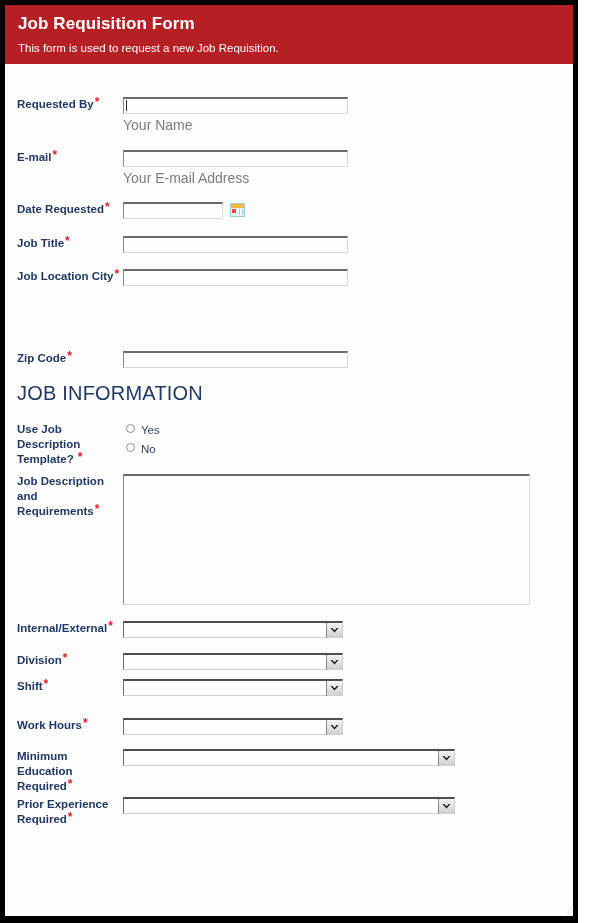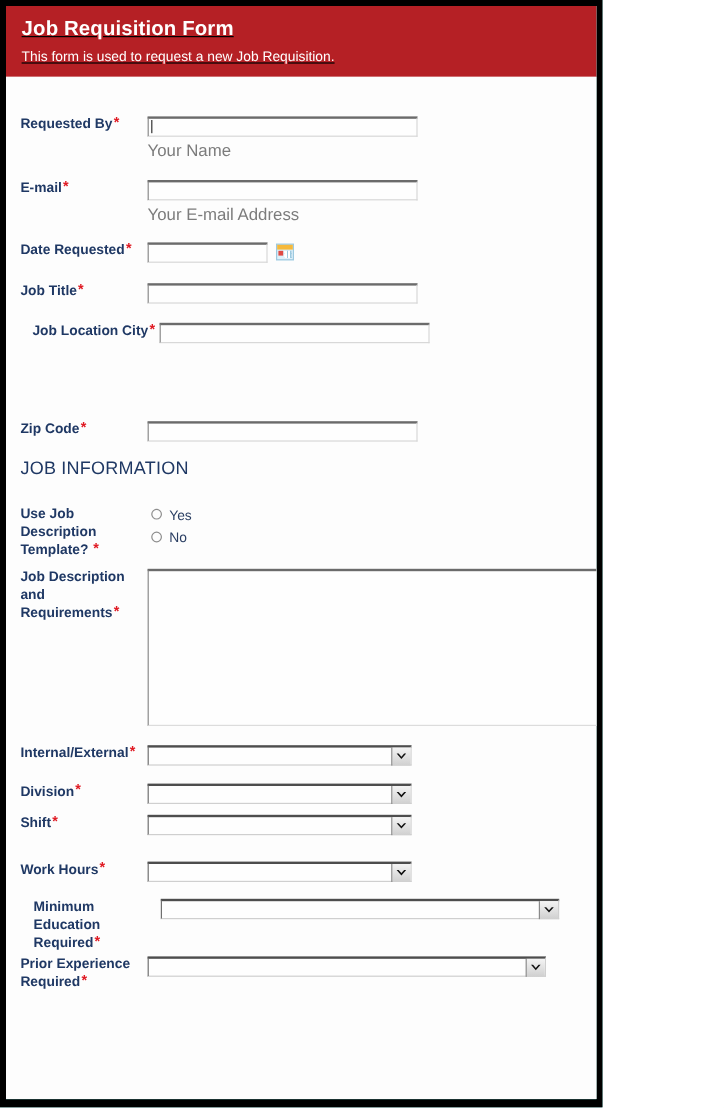--- a/index.html
+++ b/index.html
@@ -5,30 +5,29 @@
   html, body {
     margin: 0;
     padding: 0;
     background: #ffffff;
   }
   body {
     font-family: "Liberation Sans", sans-serif;
   }
   #page {
     position: relative;
-    width: 502px;
+    width: 578px;
     height: 923px;
     box-sizing: border-box;
     border-top: 5px solid #000000;
     border-left: 5px solid #000000;
     border-right: 5px solid #000000;
     border-bottom: 7px solid #000000;
-    background: #0f766e;
+    background: #be185d;
     overflow: hidden;
-    text-decoration: underline;
   }
   .frame-inner {
     position: relative;
     width: 593px;
     height: 911px;
     background: #fdfdfd;
   }
   
   .form-header {
     background: #b52025;
@@ -147,21 +146,21 @@
     resize: none;
     outline: none;
     font-family: "Liberation Sans", sans-serif;
     font-size: 11px;
   }
   
   .section-head {
     position: absolute;
     left: 12px;
     color: #1f3864;
-    font-size: 15px;
+    font-size: 20px;
     font-weight: normal;
     letter-spacing: 0.2px;
   }
   
   .radio-line {
     display: flex;
     align-items: flex-start;
     height: 14px;
     margin-bottom: 5px;
   }
@@ -278,21 +277,21 @@
         </div>
       </div>
 
       <div class="field-row" style="top:172px; left:0;">
         <div class="lbl"><span>Job Title</span><span class="req">*</span></div>
         <div class="ctl">
           <input class="txt" style="width: 225px;" type="text" value="">
         </div>
       </div>
 
-      <div class="field-row" style="top:205px; left:0;padding-left:10px;">
+      <div class="field-row" style="top:205px; left:0;">
         <div class="lbl"><span>Job Location City</span><span class="req">*</span></div>
         <div class="ctl">
           <input class="txt" style="width: 225px;" type="text" value="">
         </div>
       </div>
 
 
       <div class="field-row" style="top:287px; left:0;">
         <div class="lbl"><span>Zip Code</span><span class="req">*</span></div>
         <div class="ctl">
@@ -378,21 +377,21 @@
             <span></span>
             <span class="sel-btn">
               <svg width="9" height="7" viewBox="0 0 9 7">
                   <path d="M0.5 1 L4.5 5.5 L8.5 1 L6.8 1 L4.5 3.6 L2.2 1 Z" fill="#111"></path>
                 </svg>
             </span>
           </div>
         </div>
       </div>
 
-      <div class="field-row" style="top:685px; left:0;padding-left:11px;">
+      <div class="field-row" style="top:685px; left:0;">
         <div class="lbl">
           <span>Minimum Education</span><br>
           <span>Required</span><span class="req">*</span>
         </div>
         <div class="ctl">
           <div class="sel-wrap" style="width:332px;">
             <span></span>
             <span class="sel-btn">
               <svg width="9" height="7" viewBox="0 0 9 7">
                   <path d="M0.5 1 L4.5 5.5 L8.5 1 L6.8 1 L4.5 3.6 L2.2 1 Z" fill="#111"></path>

